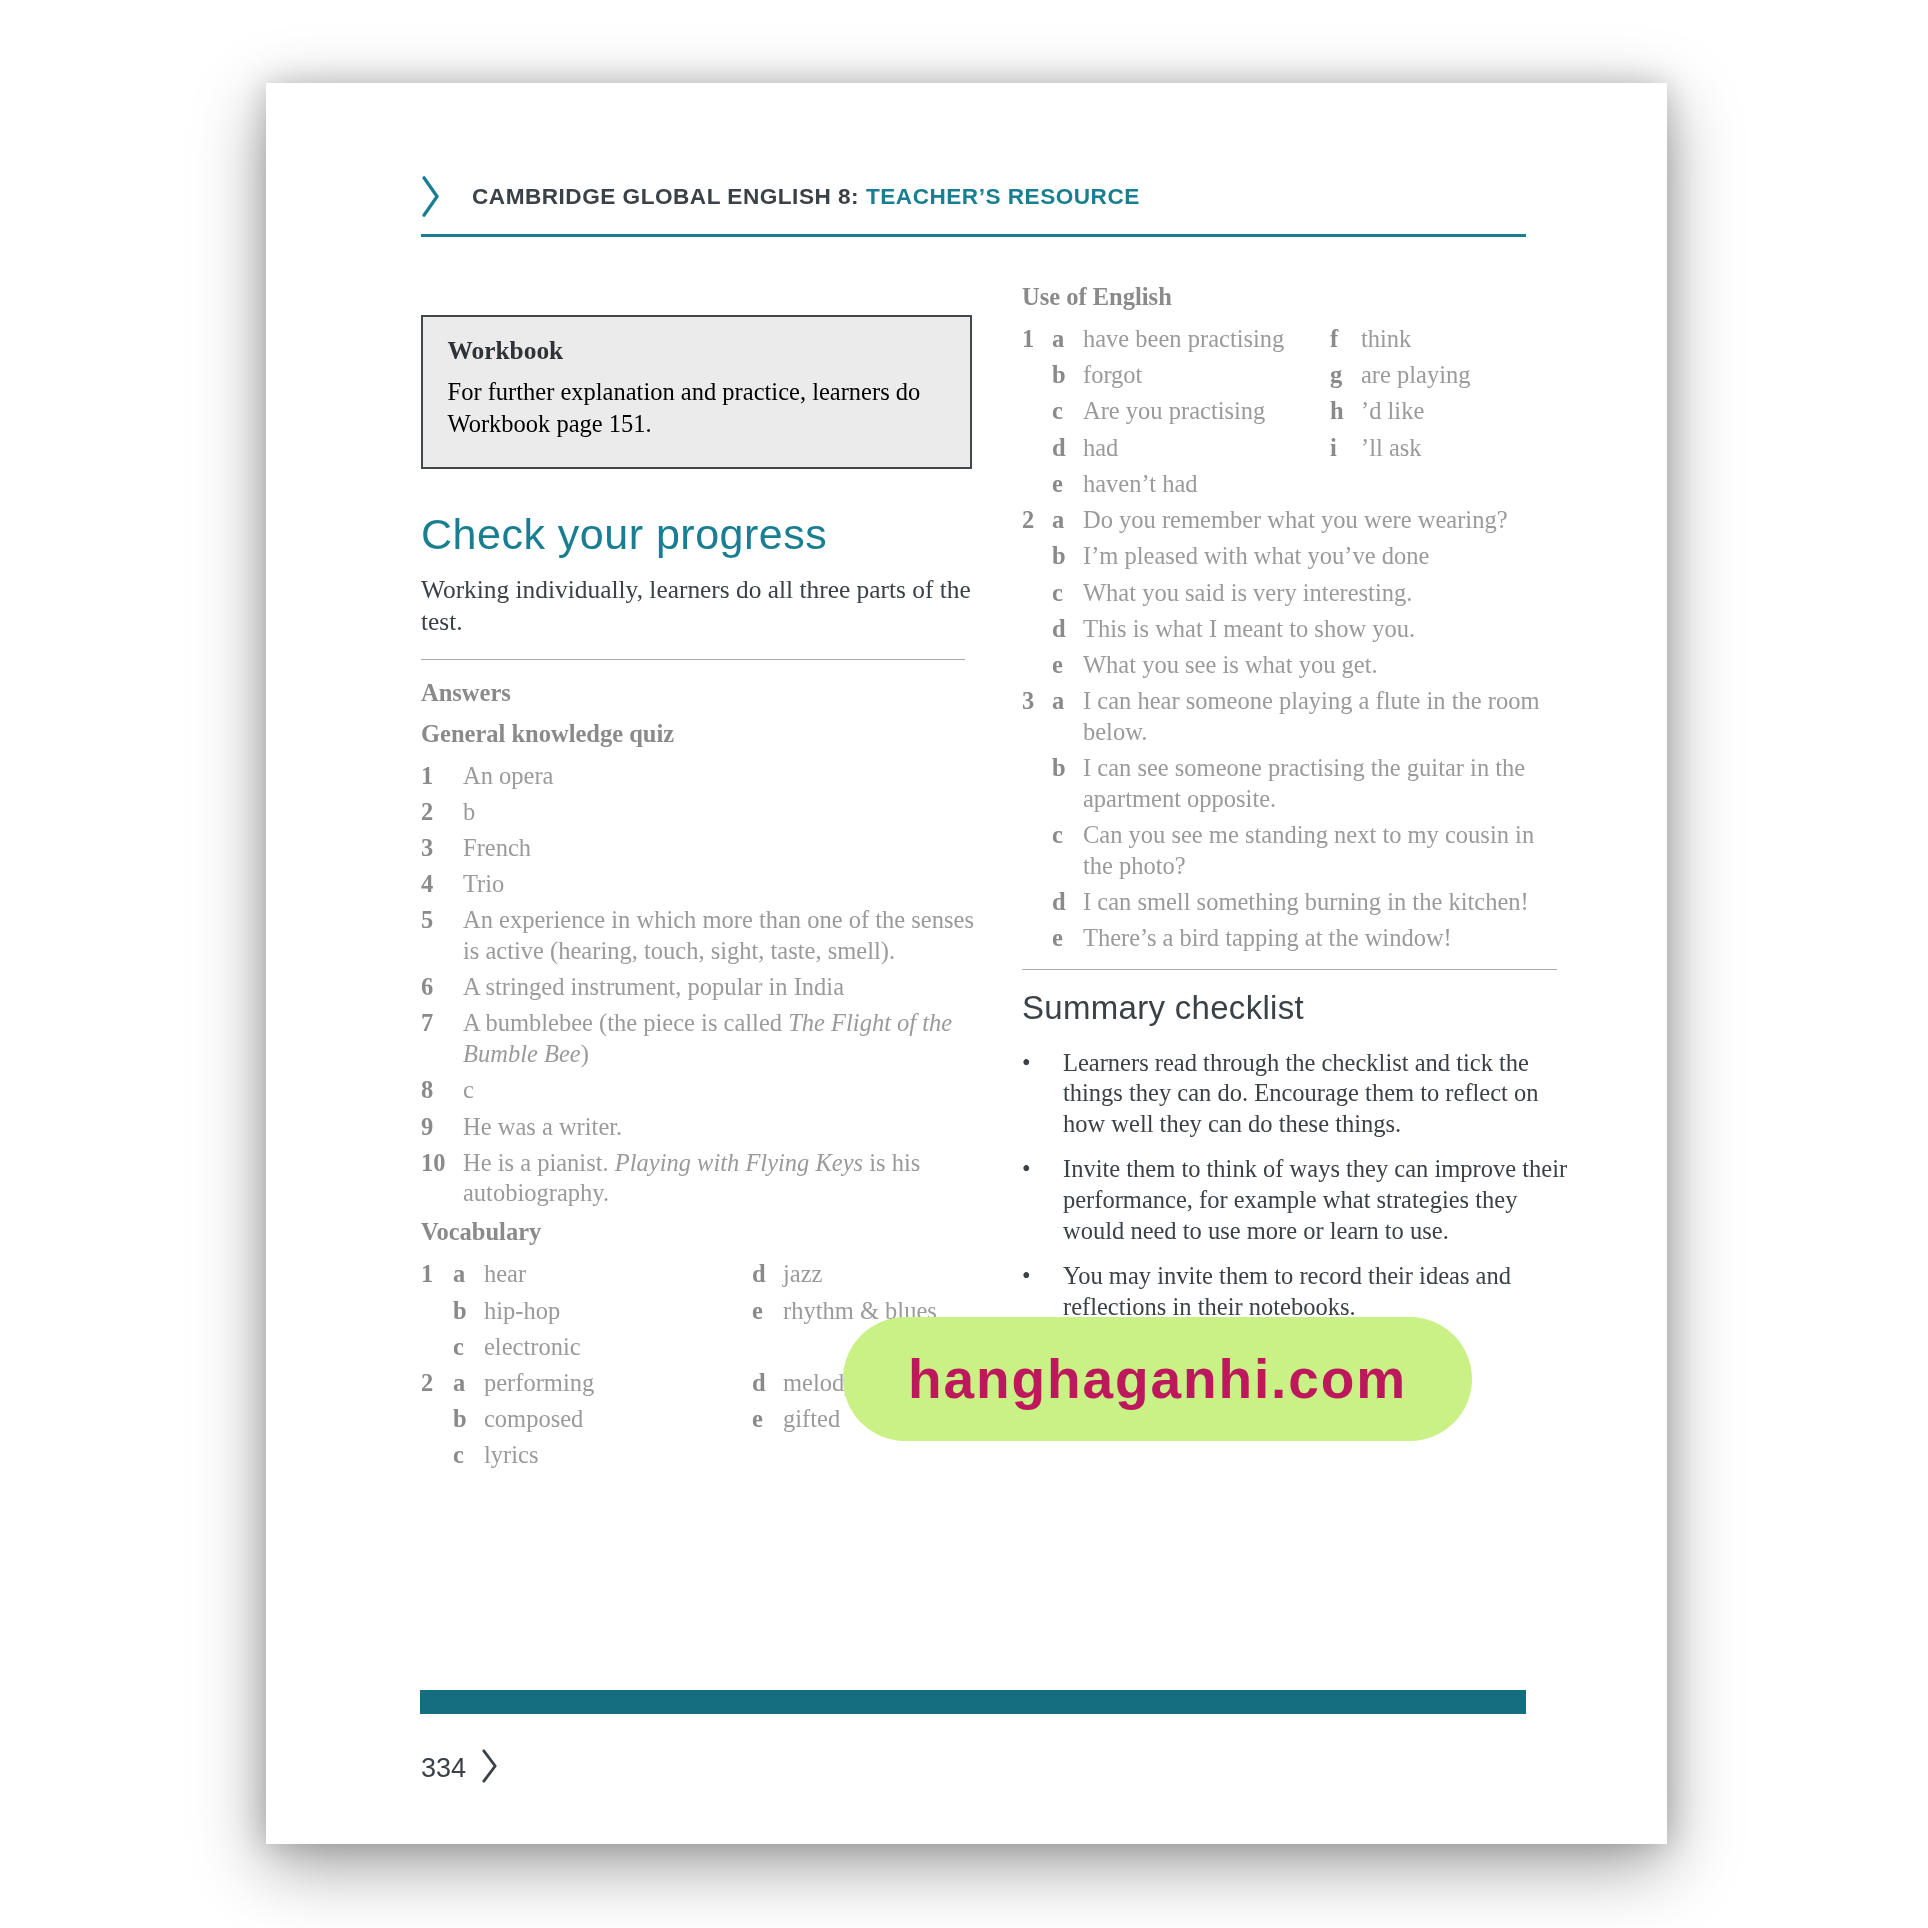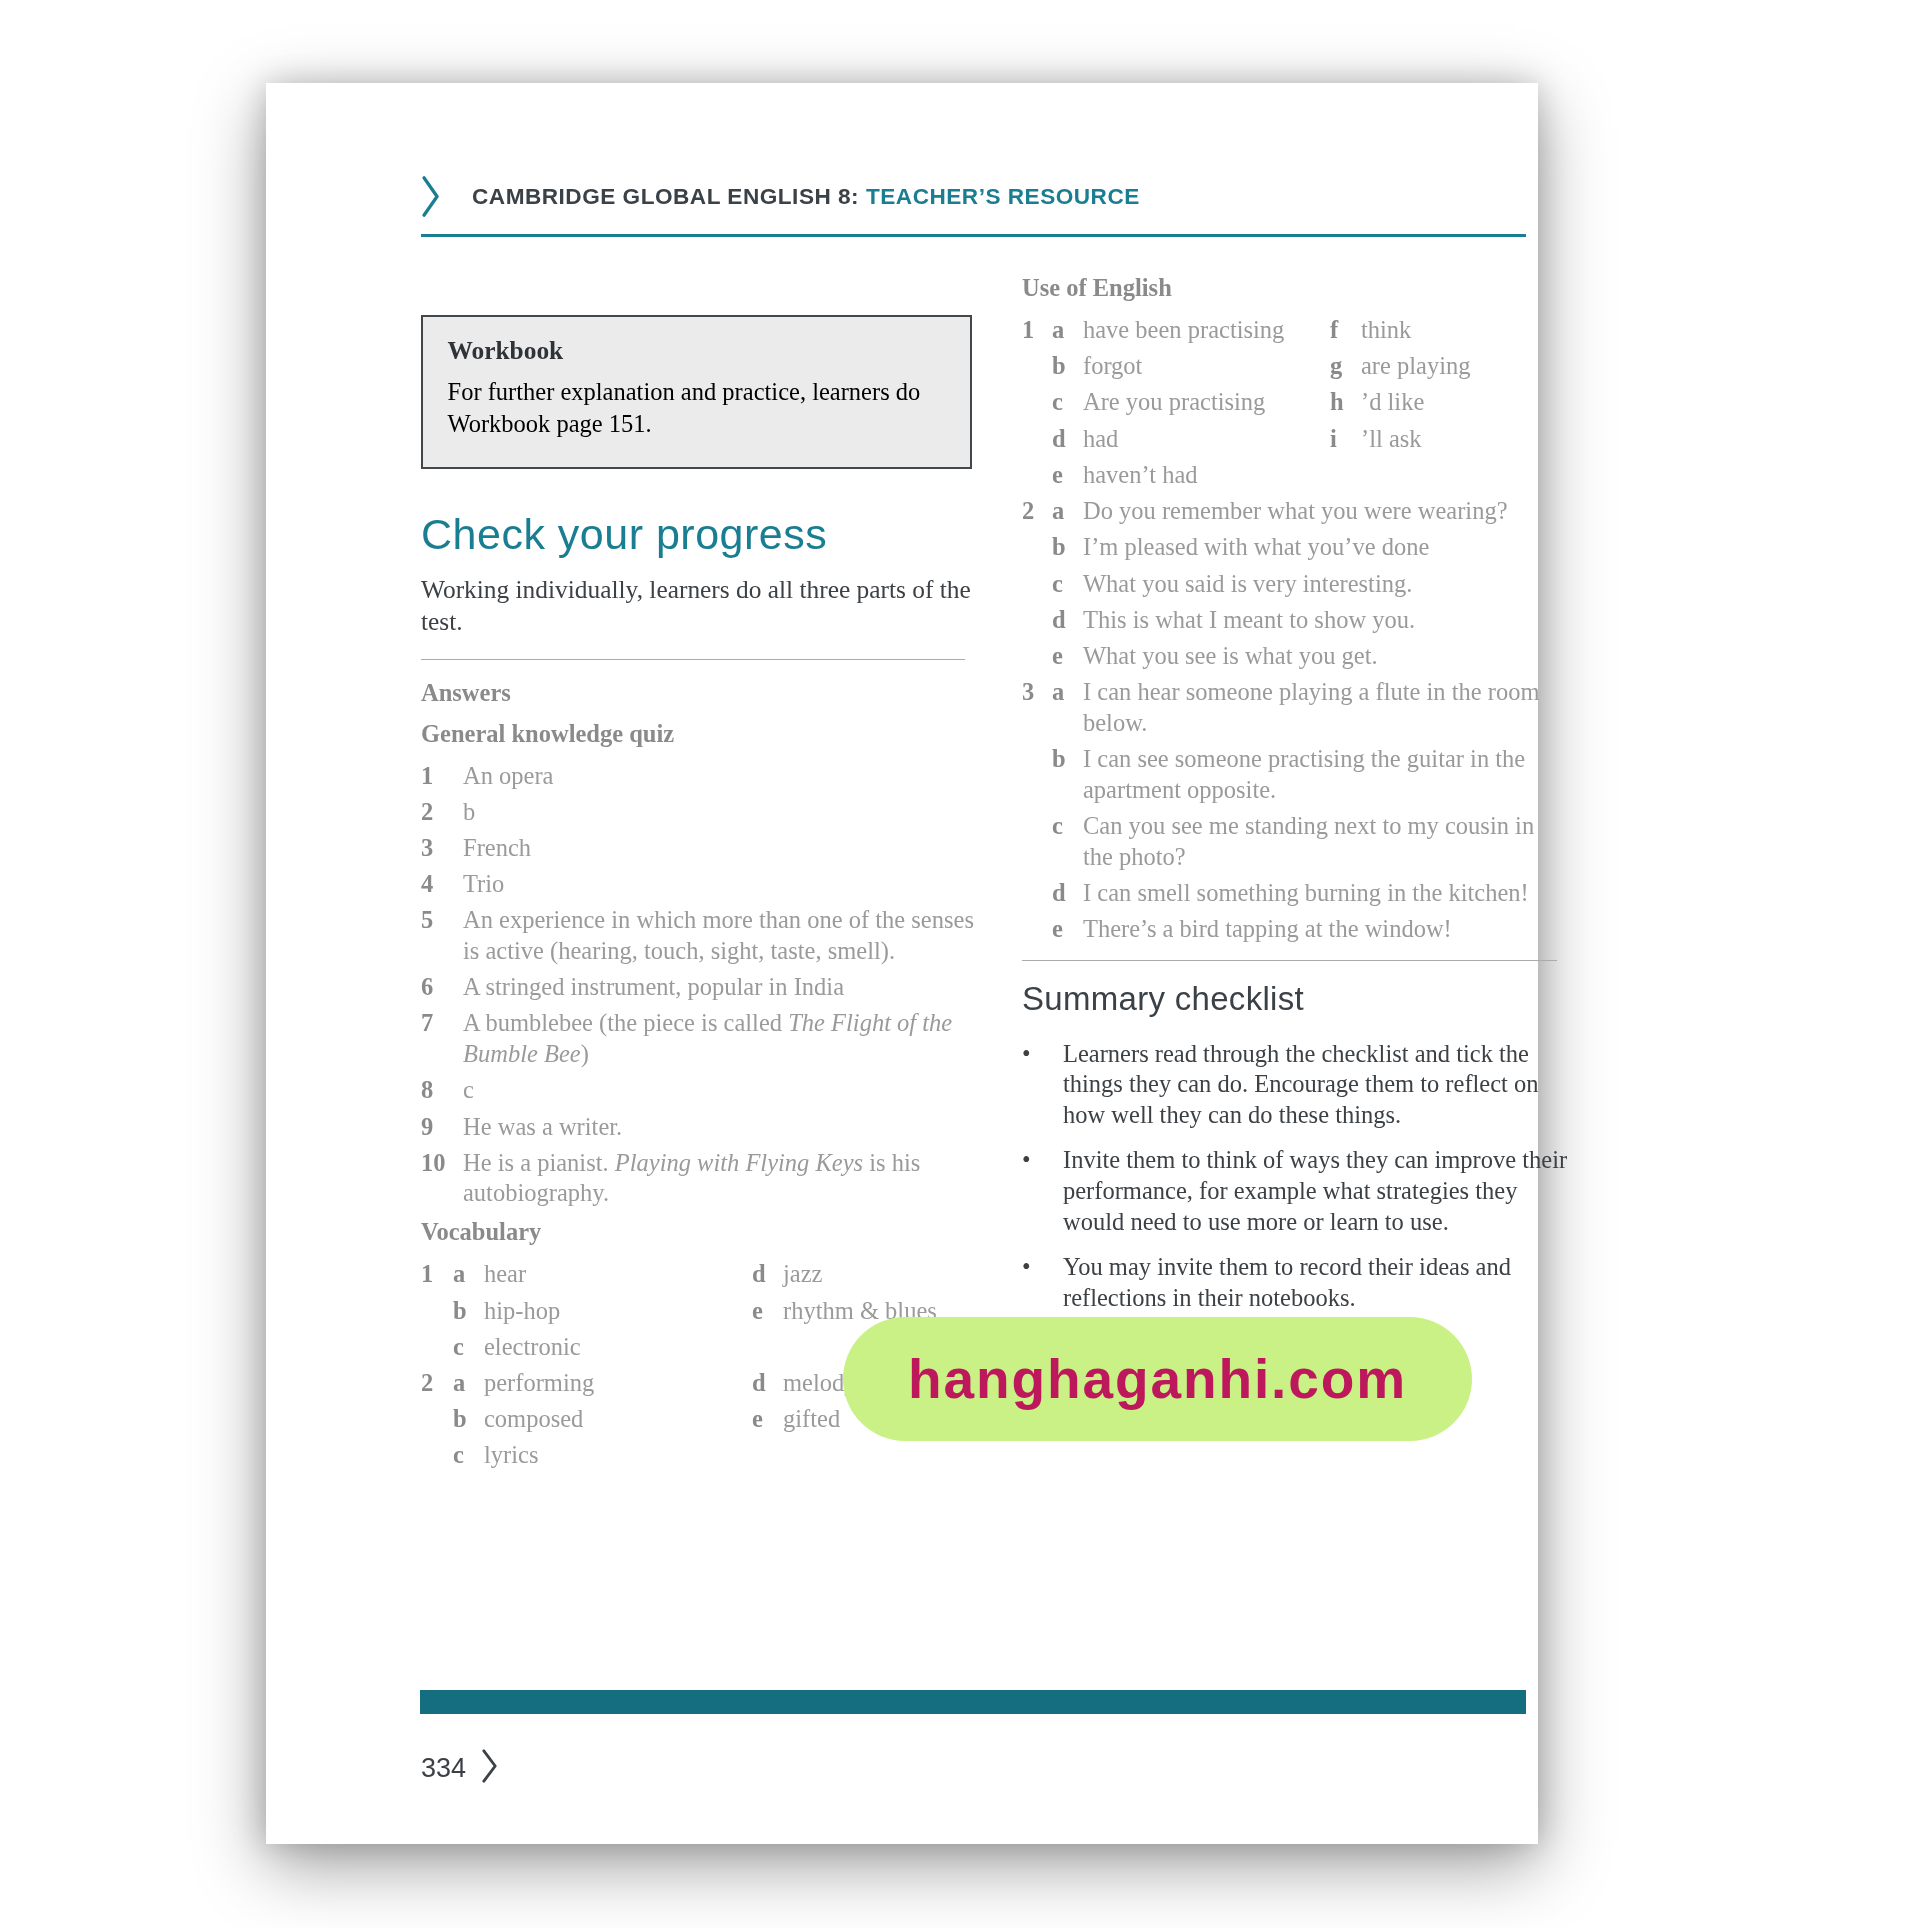--- a/index.html
+++ b/index.html
@@ -1,18 +1,18 @@
 <!DOCTYPE html>
 <html style="font-size:15px"><head>
 <meta charset="utf-8">
 <style>
   html,body{margin:0;padding:0;width:1928px;height:1928px;background:#ffffff;overflow:hidden;}
   *{box-sizing:border-box;}
   .stage{position:relative;width:1928px;height:1928px;font-family:"Liberation Serif",serif;}
-  .page{position:absolute;left:266px;top:83px;width:1272px;height:1761px;background:#ffffff;
+  .page{position:absolute;left:266px;top:83px;width:1401px;height:1761px;background:#ffffff;
         box-shadow:0 21px 66px rgba(0,0,0,.38), 0 0 28px rgba(0,0,0,.18);}
   
   .header-block{position:absolute;left:155px;top:92px;width:1105px;}
   .header-row{display:flex;align-items:flex-start;gap:31px;}
   .header-title{margin:0;font-family:"Liberation Sans",sans-serif;font-weight:bold;font-size:22.6px;
                 letter-spacing:0.5px;color:#3A4147;margin-top:8.5px;white-space:nowrap;}
   .header-title .accent{color:#1A7E92;}
   .header-rule{margin-top:12.2px;height:2.8px;background:#1A7E92;width:100%;}
   
   .col-left{position:absolute;left:155px;top:198px;width:565px;}
@@ -21,21 +21,21 @@
   .wb-box{width:551px;border:2.8px solid #42474B;background:#EBEBEB;padding:19px 24.5px 28px;margin-bottom:41px;margin-top:34px;}
   .wb-title{font-weight:bold;font-size:25.4px;color:#2F3337;margin:0 0 11.3px;}
   .wb-body{font-size:24.5px;line-height:1.28;color:#000000;margin:0;}
   
   .check-title{font-family:"Liberation Sans",sans-serif;font-weight:500;font-size:43px;color:#1A7E92;
                margin:0 0 15px;letter-spacing:0.5px;}
   .intro{font-size:25.4px;line-height:1.25;color:#3C4146;margin:0 0 21px;width:551px;}
   .hr{border:0;border-top:1.9px solid #ABABAB;margin:0 0 19px;width:544px;}
   .hr2{border:0;border-top:1.9px solid #ABABAB;margin:15px 0 19px;width:535px;}
   
-  .lab{font-weight:bold;font-size:24.5px;color:#8A8A8A;margin:0 0 13px;}
+  .lab{font-weight:bold;font-size:24.5px;color:#8A8A8A;margin:9px 0 13px;}
   .qrow{display:grid;grid-template-columns:42px 1fr;margin-bottom:5.6px;}
   .num{font-weight:bold;font-size:24.5px;color:#8A8A8A;line-height:1.25;}
   .letter{font-weight:bold;font-size:24.5px;color:#8A8A8A;line-height:1.25;}
   .txt{font-size:24.5px;color:#9A9A9A;line-height:1.25;}
   .lrow{display:grid;grid-template-columns:30px 278px 1fr;margin-bottom:5.6px;}
   .vocab-list .lrow{grid-template-columns:32px 299px 1fr;}
   .half{display:grid;grid-template-columns:31px 1fr;}
   .vocab-label{margin-top:9.4px;}
   
   .summary-title{font-family:Liberation Sans, sans-serif;font-weight:500;font-size:33px;color:#3A4147;

